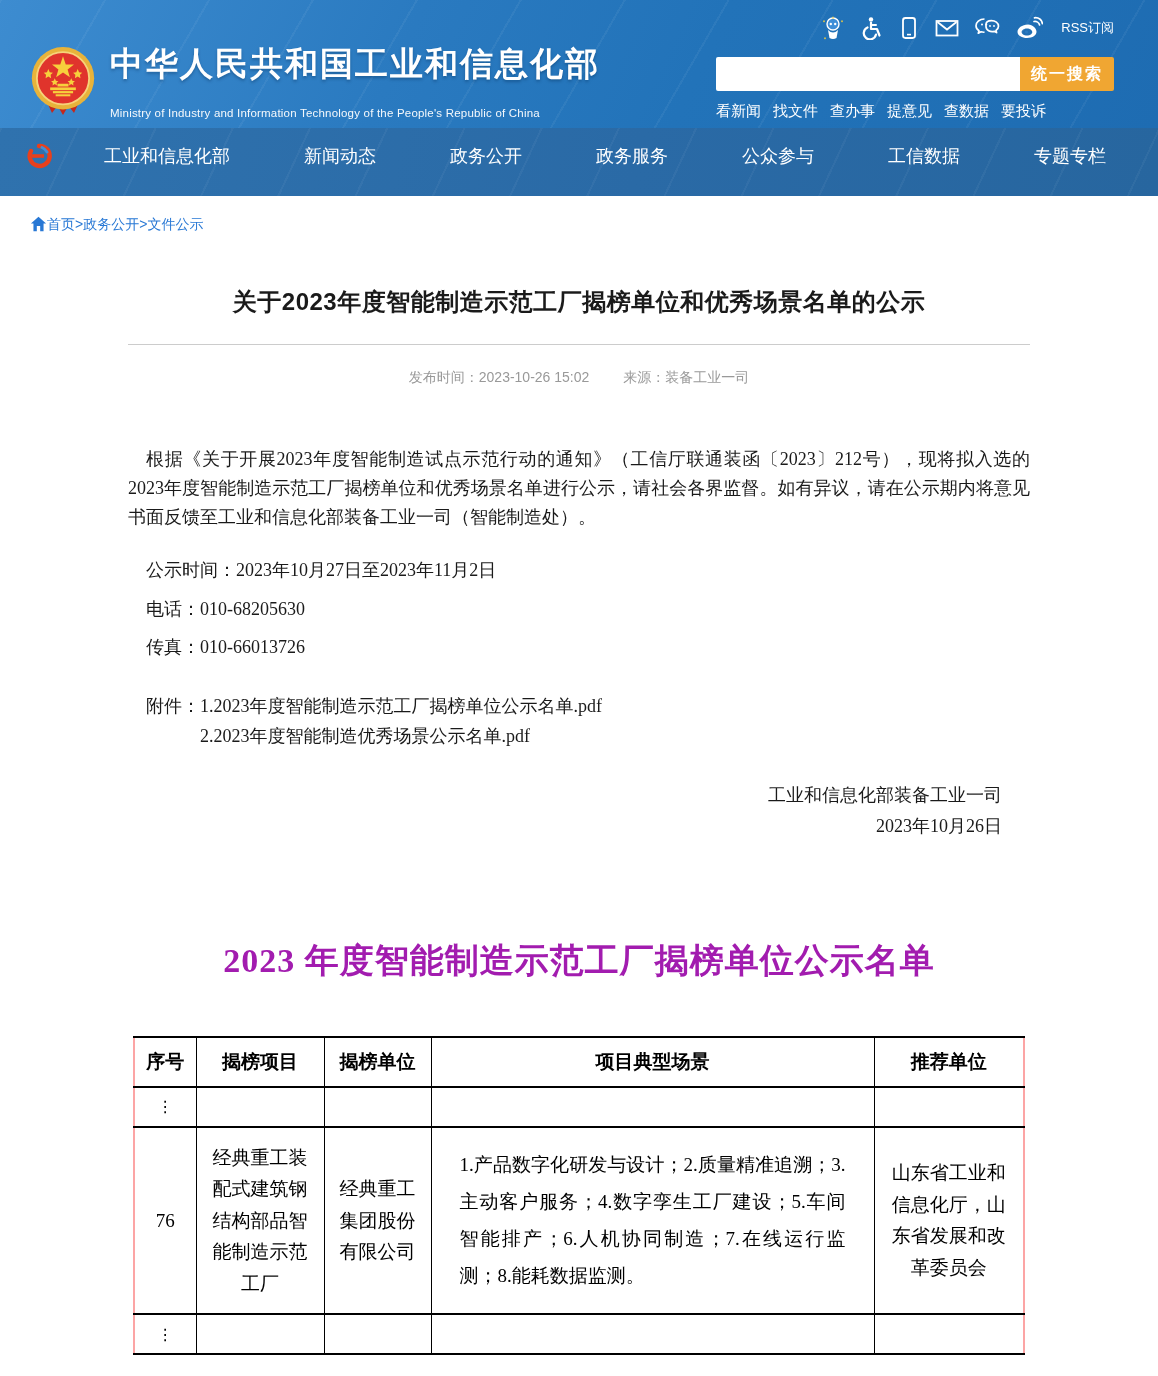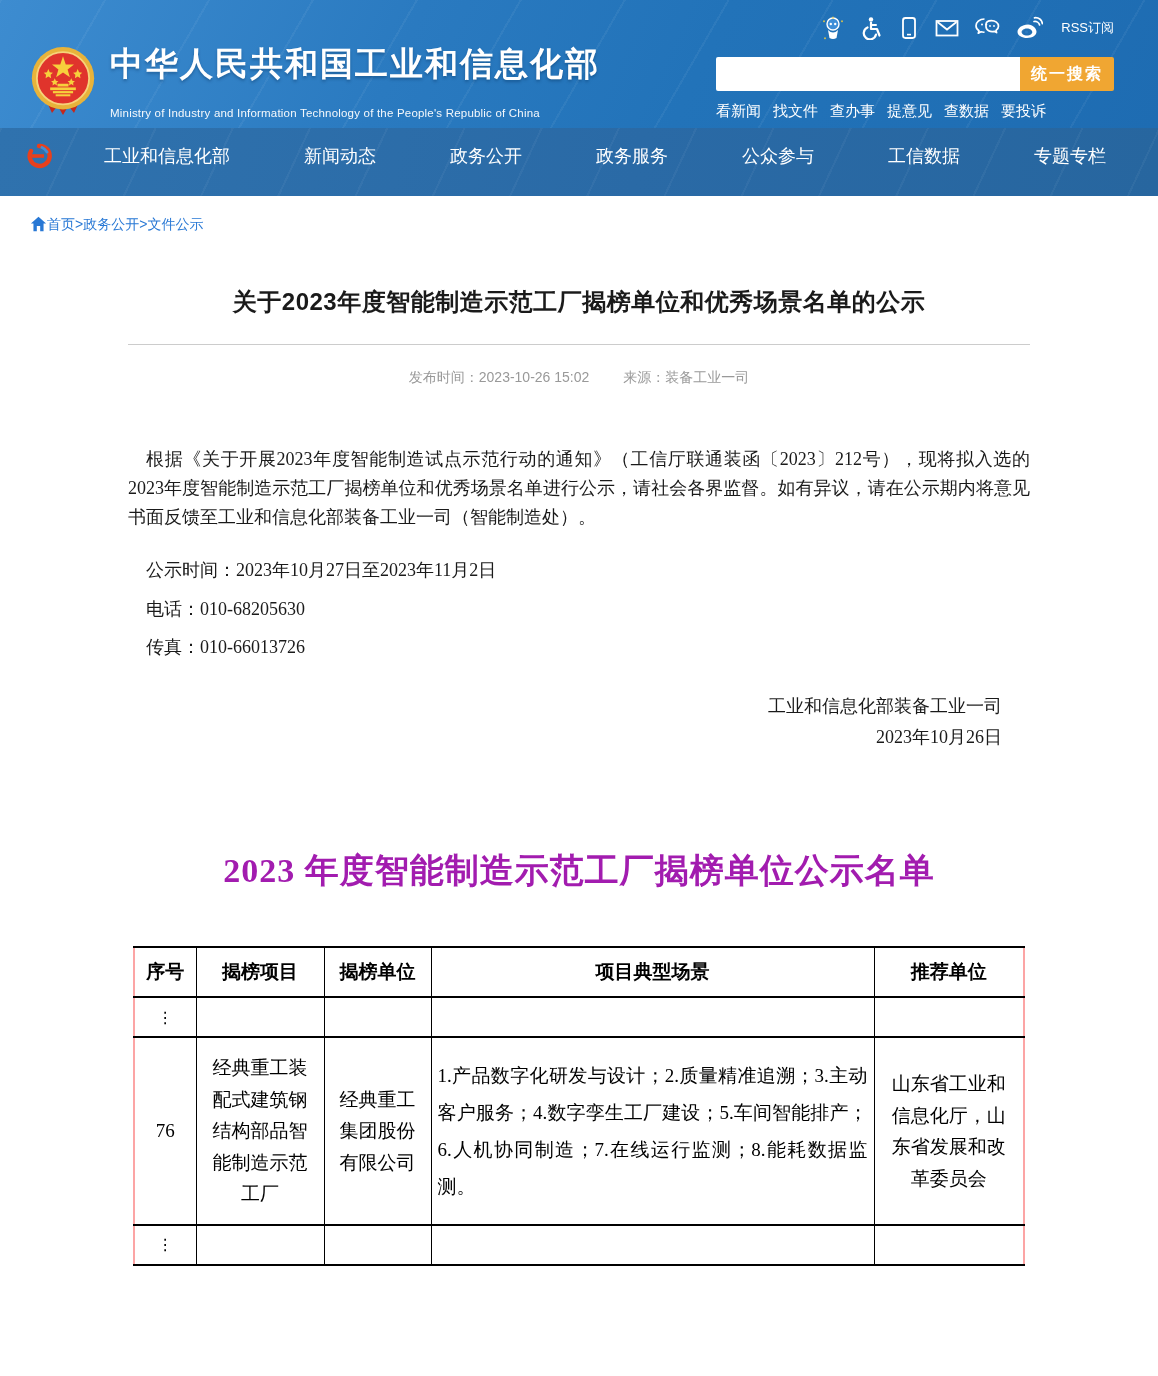--- a/index.html
+++ b/index.html
@@ -97,21 +97,21 @@
   }
   .factory-table th, .factory-table td {
     border-left:1px solid #000; border-right:1px solid #000;
     border-top:2px solid #000; border-bottom:2px solid #000;
     text-align:center; vertical-align:middle; padding:4px 6px;
   }
   .factory-table { border:2px solid #fca5a5; }
   .factory-table th { font-weight:bold; height:50px; font-size:19px; }
   .row-ellipsis td { height:40px; font-family:"DejaVu Sans",sans-serif; font-size:16px; }
   .row-main td { line-height:1.66; padding:14px 8px; }
-  .row-main td.scenes { text-align:justify; line-height:1.95; padding:10px 6px; }
+  .row-main td.scenes { text-align:justify; line-height:1.95; padding:10px 28px; }
 
 </style>
 </head>
 <body>
 
 <div class="masthead">
   <div class="brand">
     <svg class="emblem" viewBox="0 0 72 78">
       <path d="M14 52 L24 74 L30 66 L36 76 L42 66 L48 74 L58 52 Z" fill="#c5281c"></path>
       <circle cx="36" cy="36" r="34" fill="#e8b33a"></circle>
@@ -226,20 +226,27 @@
     <span class="src">来源：装备工业一司</span>
   </div>
 
   <div class="doc">
     <p class="lead">根据《关于开展2023年度智能制造试点示范行动的通知》（工信厅联通装函〔2023〕212号），现将拟入选的2023年度智能制造示范工厂揭榜单位和优秀场景名单进行公示，请社会各界监督。如有异议，请在公示期内将意见书面反馈至工业和信息化部装备工业一司（智能制造处）。</p>
 
     <div class="line first">公示时间：2023年10月27日至2023年11月2日</div>
     <div class="line">电话：010-68205630</div>
     <div class="line">传真：010-66013726</div>
 
+    <div class="attach">
+      <span class="attach-label">附件：</span>
+      <div class="attach-items">
+        <div>1.2023年度智能制造示范工厂揭榜单位公示名单.pdf</div>
+        <div>2.2023年度智能制造优秀场景公示名单.pdf</div>
+      </div>
+    </div>
 
     <div class="signature">
       <div>工业和信息化部装备工业一司</div>
       <div>2023年10月26日</div>
     </div>
   </div>
 
   <h2 class="list-heading">2023 年度智能制造示范工厂揭榜单位公示名单</h2>
 
   <table class="factory-table">

